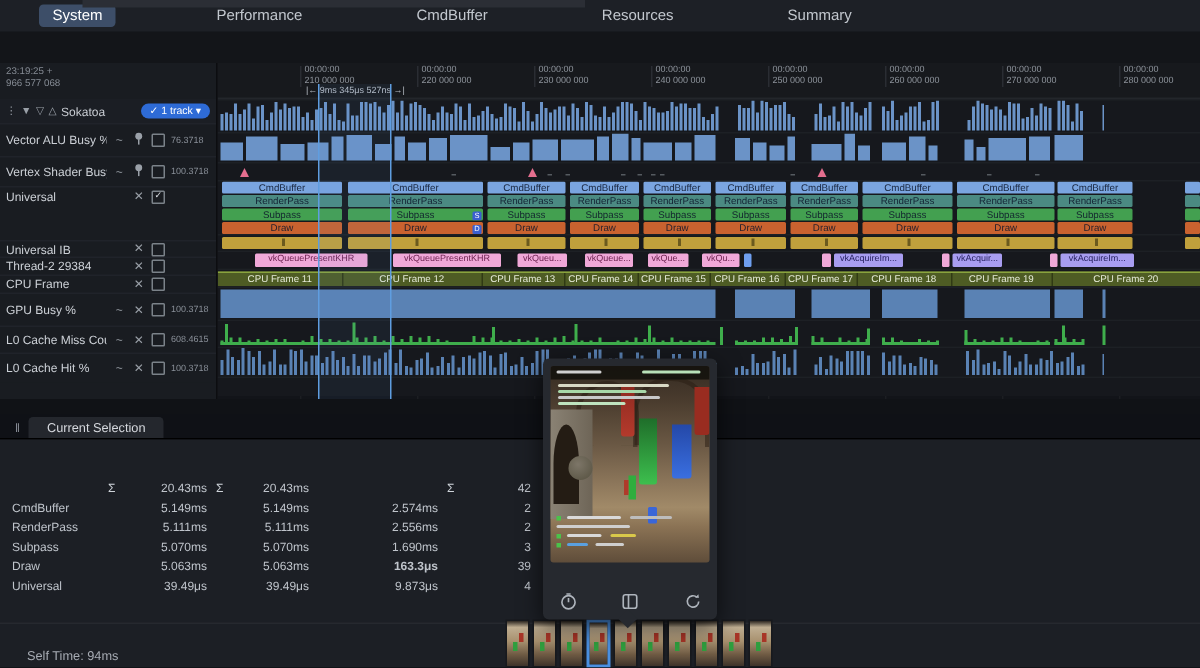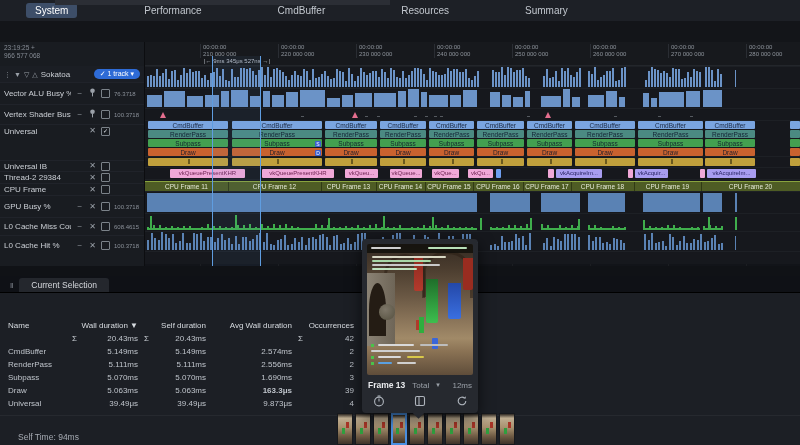--- a/index.html
+++ b/index.html
@@ -903,27 +903,20 @@
       </div>
   </div>
 
   <div class="bottom">
     <div class="btabs">
       <span class="bhandle">‖</span>
       <span class="btab">Current Selection</span>
     </div>
     <div class="bmain">
       <div class="tbl" id="tbl">
-          <div class="trow hdr">
-            <span class="tc" style="width: 64px;">Name</span>
-            <span class="tc num" style="width: 72px;">Wall duration ▼</span>
-            <span class="tc num" style="width: 68px;">Self duration</span>
-            <span class="tc num" style="width: 86px;">Avg Wall duration</span>
-            <span class="tc num" style="width: 62px;">Occurrences</span>
-          </div>
           <div class="trow">
             <span class="tc" style="width: 64px;"></span>
             <span class="tc num" style="width: 72px;"><span class="sig">Σ</span>20.43ms</span>
             <span class="tc num" style="width: 68px;"><span class="sig">Σ</span>20.43ms</span>
             <span class="tc num" style="width: 86px;"></span>
             <span class="tc num" style="width: 62px;"><span class="sig">Σ</span>42</span>
           </div>
           <div class="trow">
             <span class="tc" style="width: 64px;">CmdBuffer</span>
             <span class="tc num" style="width: 72px;">5.149ms</span>
@@ -990,26 +983,20 @@
       <div class="hl" style="left:10%;top:100px;width:34%;background:#d9d9d9;"></div>
       <div class="hl" style="left:50%;top:100px;width:26%;background:#bdbdbd;"></div>
       <div class="hl" style="left:4%;top:106px;width:46%;background:#cfcfcf;"></div>
       <div class="hudsq" style="left:4%;top:112px;"></div>
       <div class="hl" style="left:10%;top:112px;width:22%;background:#d9d9d9;"></div>
       <div class="hl" style="left:38%;top:112px;width:16%;background:#d9c84a;"></div>
       <div class="hudsq" style="left:4%;top:118px;"></div>
       <div class="hl" style="left:10%;top:118px;width:14%;background:#5aa0e0;"></div>
       <div class="hl" style="left:28%;top:118px;width:18%;background:#cfcfcf;"></div>
     </div>
-    <div class="pfoot">
-      <span class="pframe">Frame 13</span>
-      <span class="pscope">Total</span>
-      <span class="pcaret">▾</span>
-      <span class="pdur">12ms</span>
-    </div>
     <div class="picons">
       <span class="picon">
         <svg width="12" height="12" viewBox="0 0 12 12">
             <circle cx="6" cy="6.5" r="4.4" fill="none" stroke="#aeb4bc" stroke-width="1.1"></circle>
             <line x1="6" y1="6.5" x2="6" y2="3.6" stroke="#aeb4bc" stroke-width="1.1"></line>
             <line x1="4.6" y1="1" x2="7.4" y2="1" stroke="#aeb4bc" stroke-width="1.1"></line>
           </svg>
       </span>
       <span class="picon">
         <svg width="12" height="12" viewBox="0 0 12 12">

